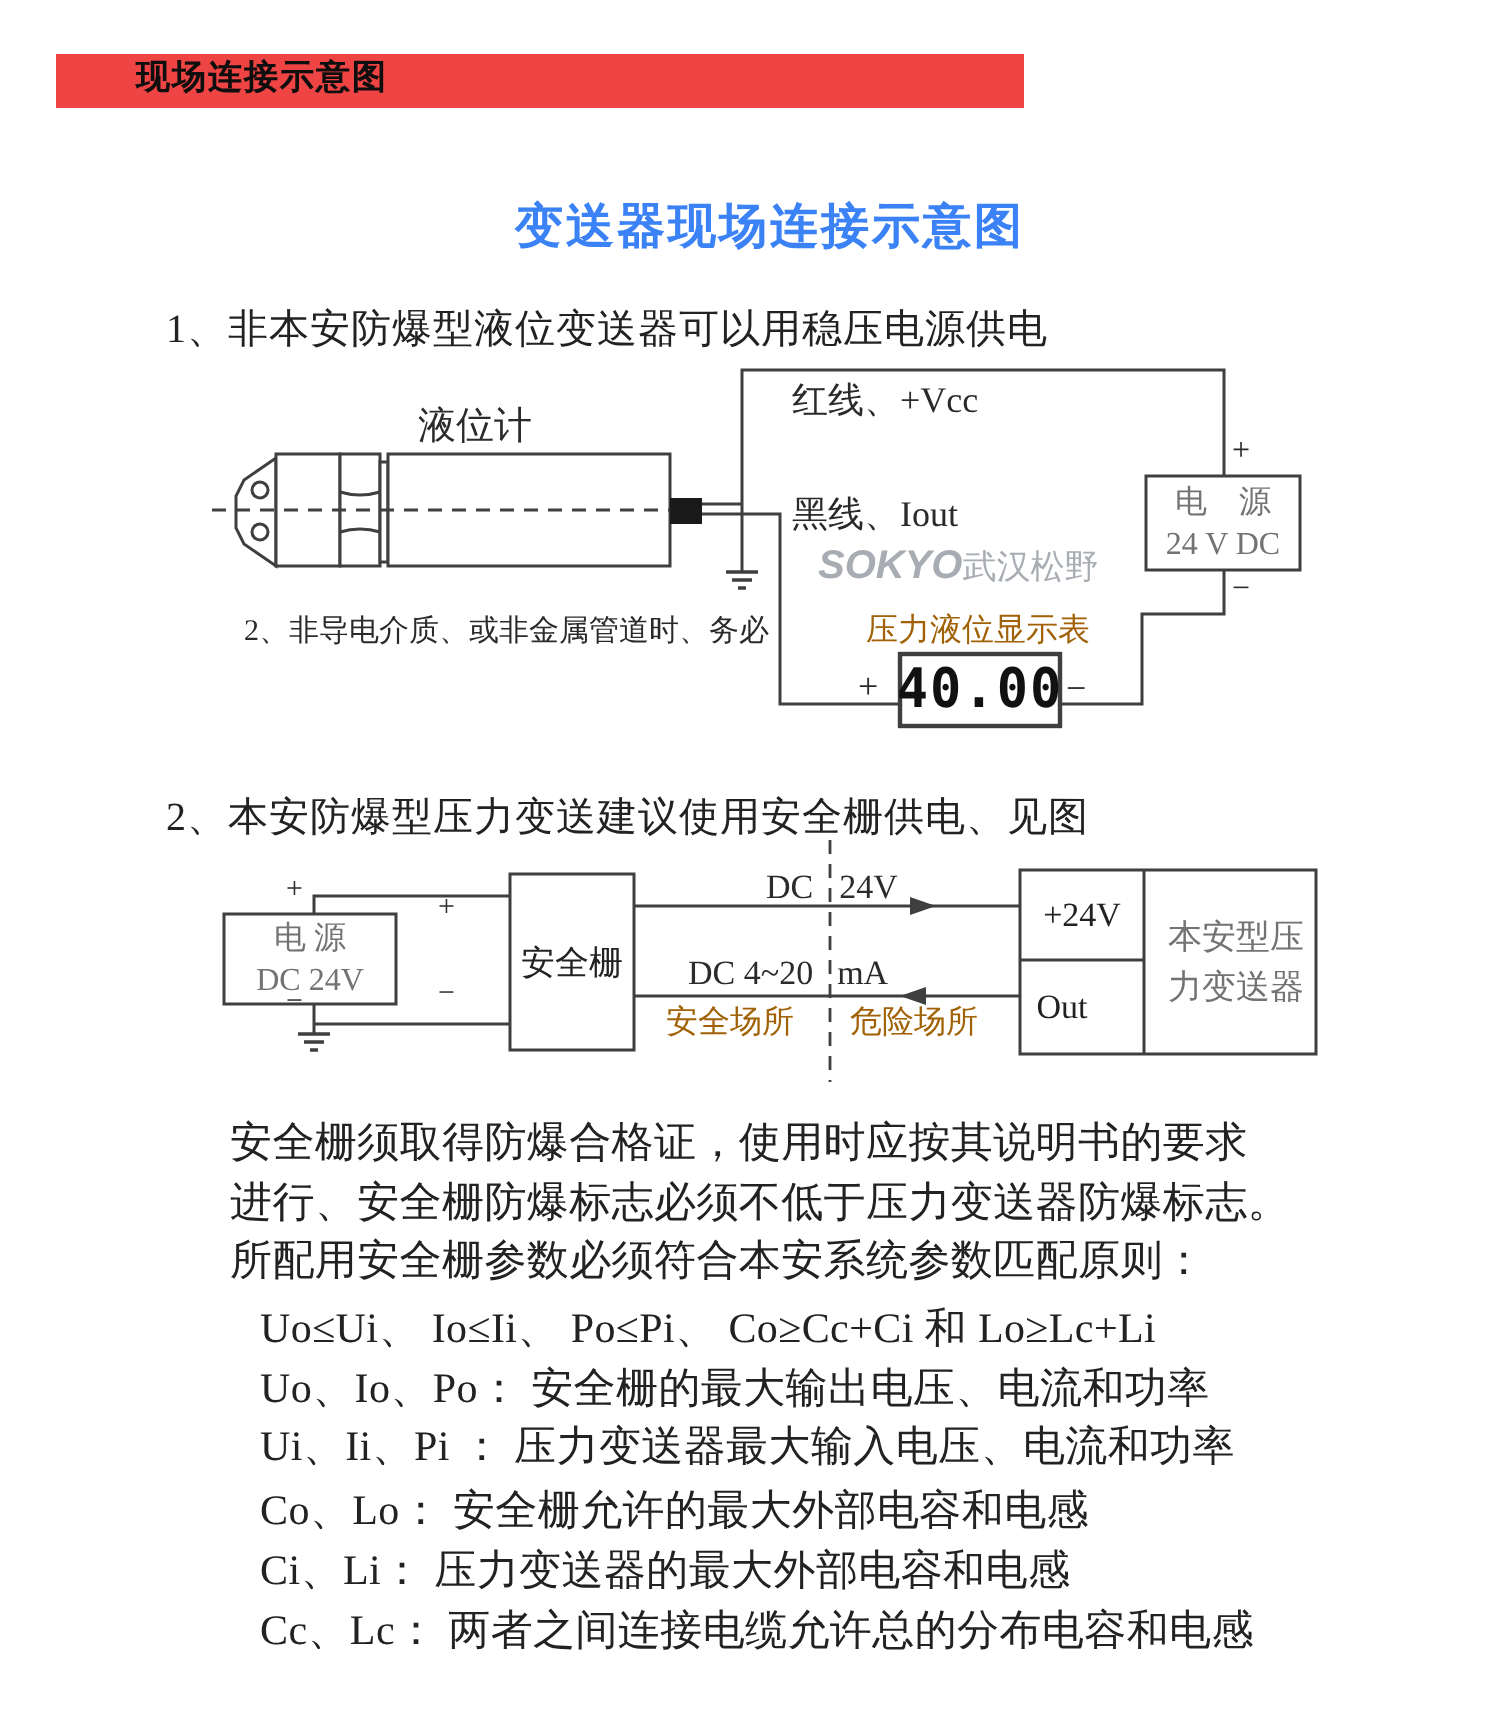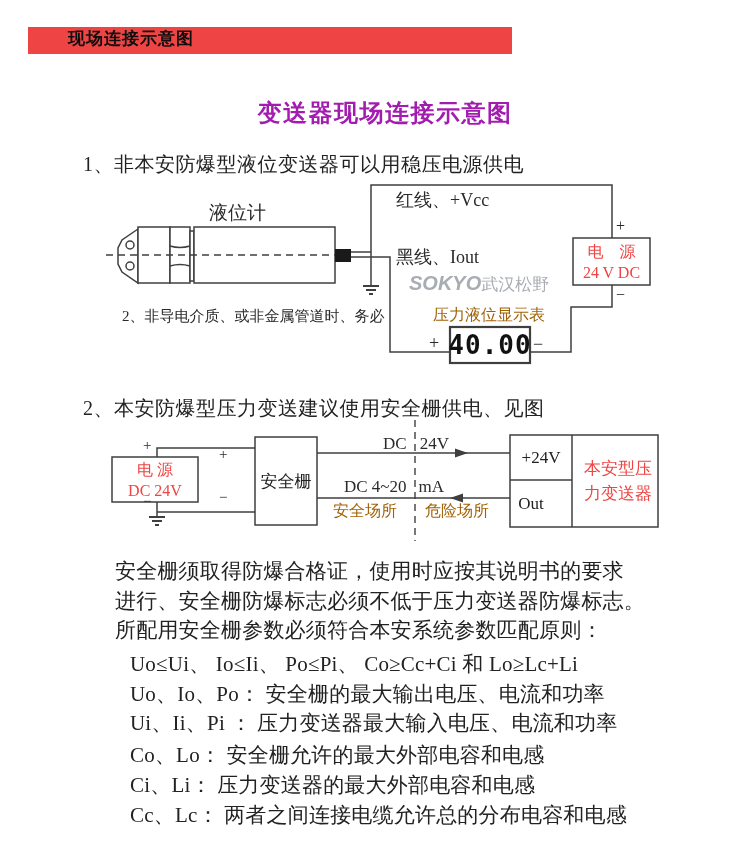--- a/index.html
+++ b/index.html
@@ -11,30 +11,30 @@
   .header-bar{
     position:absolute;left:28px;top:27px;width:484px;height:27px;
     background:#ef4444;display:flex;align-items:flex-start;
   }
   .header-bar .lbl{
     font-family:"Liberation Sans", sans-serif;font-weight:bold;
     font-size:17px;color:#0e0e0e;padding-left:40px;letter-spacing:1px;
   }
   .page-title{
     left:0;right:0;top:97px;text-align:center;font-weight:bold;
-    font-size:24px;letter-spacing:1.5px;color:#a21caf;padding-left:20px;
+    font-size:24px;letter-spacing:1.5px;color:#3b82f6;padding-left:20px;
   }
   .sec-heading{font-size:20px;color:#222;letter-spacing:0.5px;}
   .dlabel{font-size:18px;color:#2a2a2a;}
   .dlabel-sm{font-size:16px;color:#a16207;}
   .pm{font-size:16px;color:#2a2a2a;}
   .pm-sm{font-size:15px;color:#2a2a2a;}
   .boxtext{
     display:flex;flex-direction:column;align-items:center;justify-content:center;
-    font-size:16px;line-height:21px;color:#ef4444;text-align:center;
+    font-size:16px;line-height:21px;color:#737373;text-align:center;
   }
   .cell{display:flex;align-items:center;justify-content:center;font-size:17px;color:#222;}
   .watermark{color:#a8adb3;}
   .watermark .logo{font-family:"Liberation Sans", sans-serif;font-weight:bold;font-style:italic;font-size:20px;letter-spacing:0px;}
   .watermark .wmtext{font-size:17px;}
   .seg{
     display:flex;align-items:center;justify-content:center;
     font-family:"DejaVu Sans Mono", monospace;font-weight:bold;
     font-size:26px;letter-spacing:1px;color:#111;transform:scaleY(1.05);
   }

